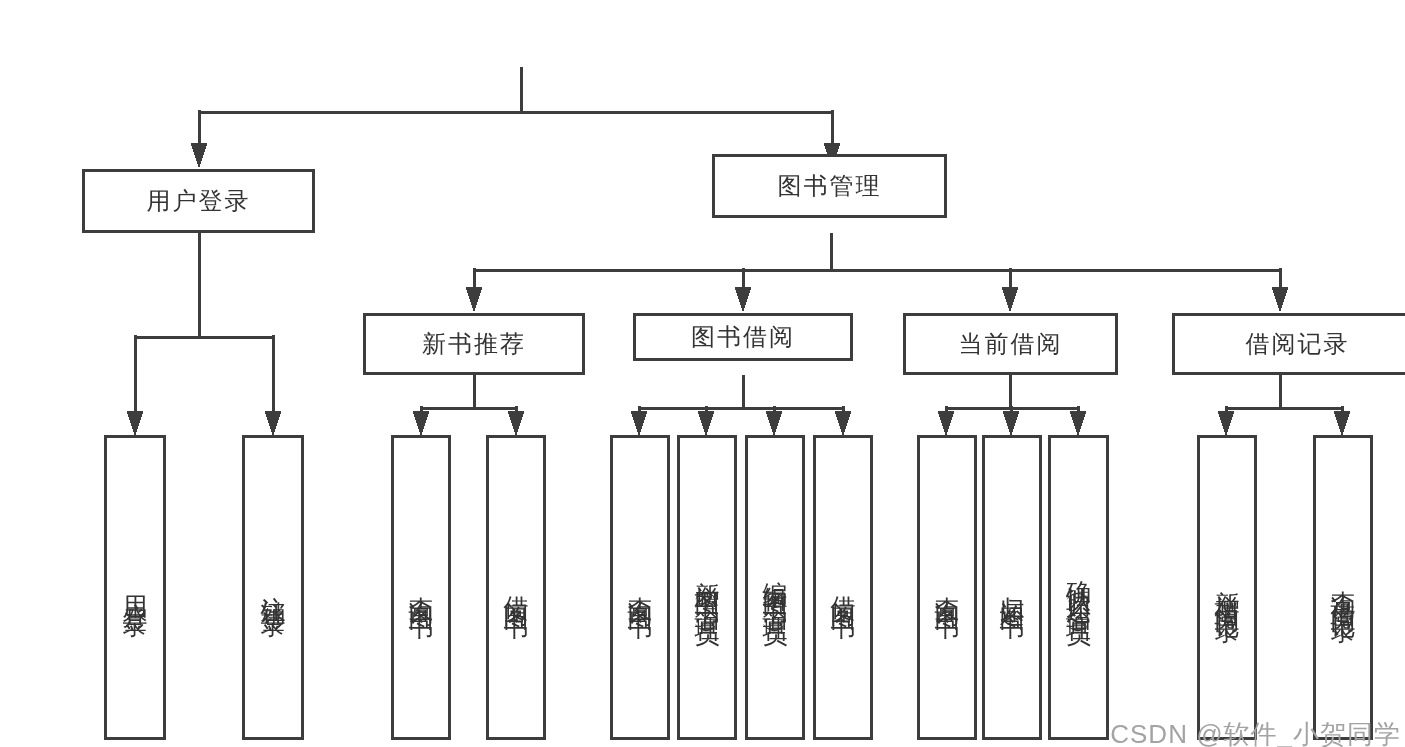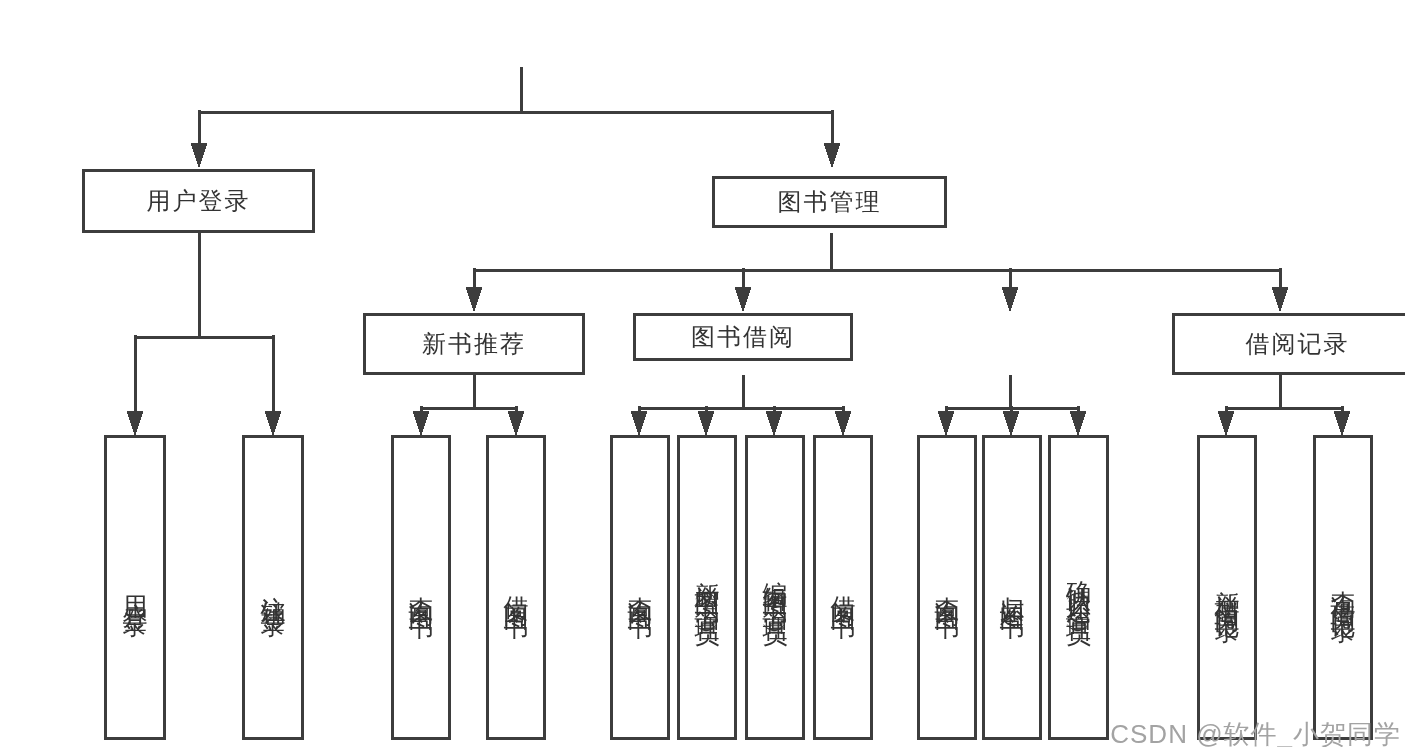--- a/index.html
+++ b/index.html
@@ -66,21 +66,21 @@
     font-size: 26px;
     color: var(--watermark);
     letter-spacing: 1px;
     white-space: nowrap;
   }
 
   
   #root-node        { left: 20px;  top: 14px;  width: 1003px; height: 53px; }
 
   #node-user-login  { left: 82px;  top: 169px; width: 233px; height: 64px; }
-  #node-book-mgmt   { left: 712px; top: 176px; width: 235px; height: 52px; }
+  #node-book-mgmt   { left: 712px; top: 154px; width: 235px; height: 64px; }
 
   #node-new-book    { left: 363px;  top: 313px; width: 222px; height: 62px; text-align: right; }
   #node-book-borrow { left: 633px;  top: 313px; width: 220px; height: 48px; }
   #node-current     { left: 903px;  top: 313px; width: 215px; height: 62px; }
   #node-records     { left: 1172px; top: 313px; width: 251px; height: 62px; }
 
   .leaf { top: 435px; height: 305px; width: 60px; }
   #leaf-a1 { left: 104px; width: 62px; }
   #leaf-a2 { left: 242px; width: 62px; }
   #leaf-b1 { left: 391px; }
@@ -161,20 +161,21 @@
     <line x1="1342" y1="406" x2="1342" y2="412"></line>
     <path class="head" d="M1342,437 L1333.5,411 L1350.5,411 Z"></path>
   </svg>
 
 
   <div class="box h-box" id="node-user-login">用户登录</div>
   <div class="box h-box" id="node-book-mgmt">图书管理</div>
 
   <div class="box h-box" id="node-new-book">新书推荐</div>
   <div class="box h-box" id="node-book-borrow">图书借阅</div>
+  <div class="box h-box" id="node-current">当前借阅</div>
   <div class="box h-box" id="node-records">借阅记录</div>
 
   <div class="box v-box leaf" id="leaf-a1">用户登录</div>
   <div class="box v-box leaf" id="leaf-a2">注销登录</div>
 
   <div class="box v-box leaf" id="leaf-b1">查询图书</div>
   <div class="box v-box leaf" id="leaf-b2">借阅图书</div>
 
   <div class="box v-box leaf" id="leaf-c1">查询图书</div>
   <div class="box v-box leaf" id="leaf-c2">新增图书（管理员）</div>

